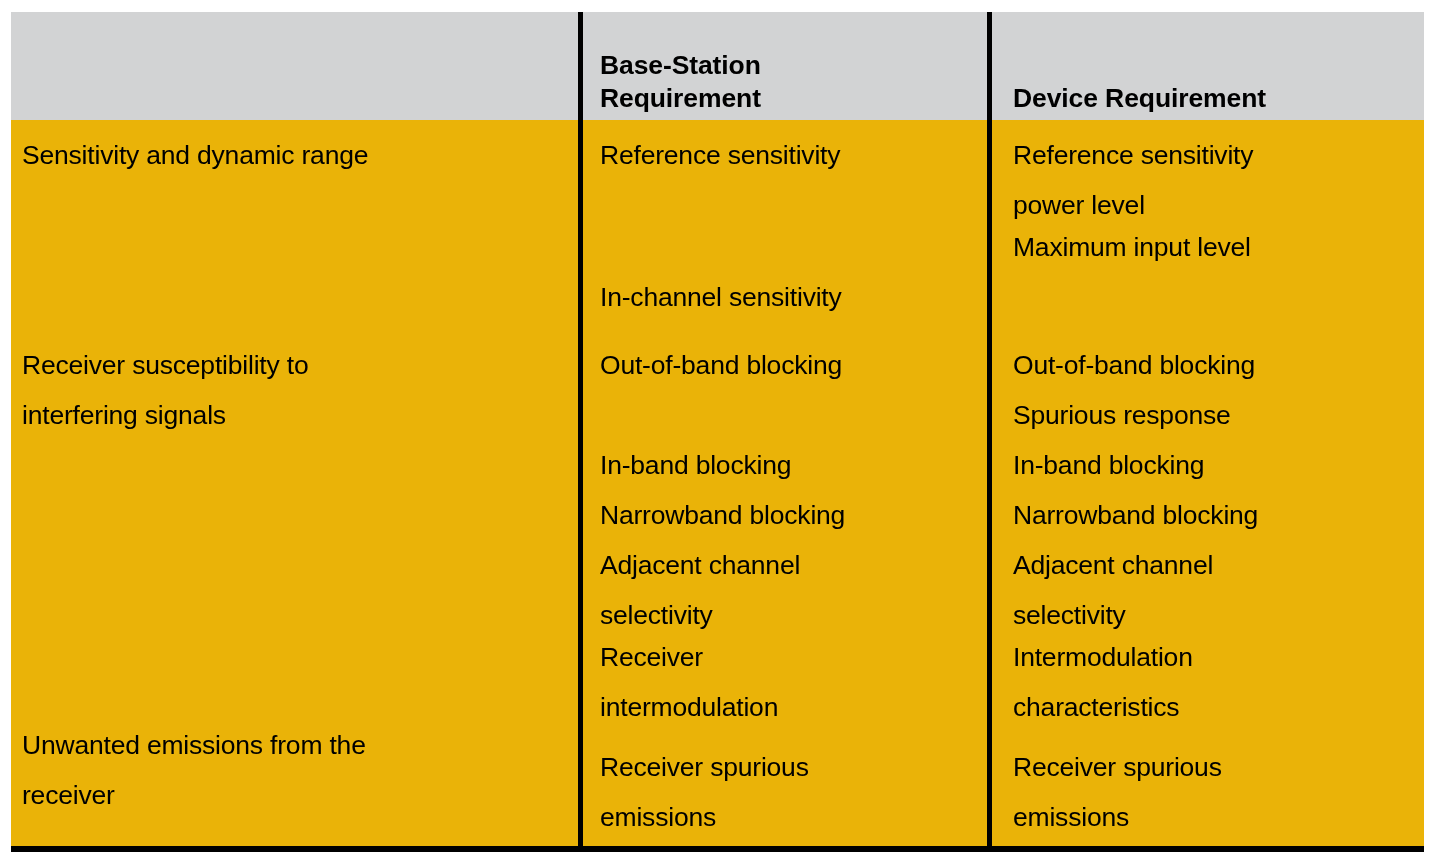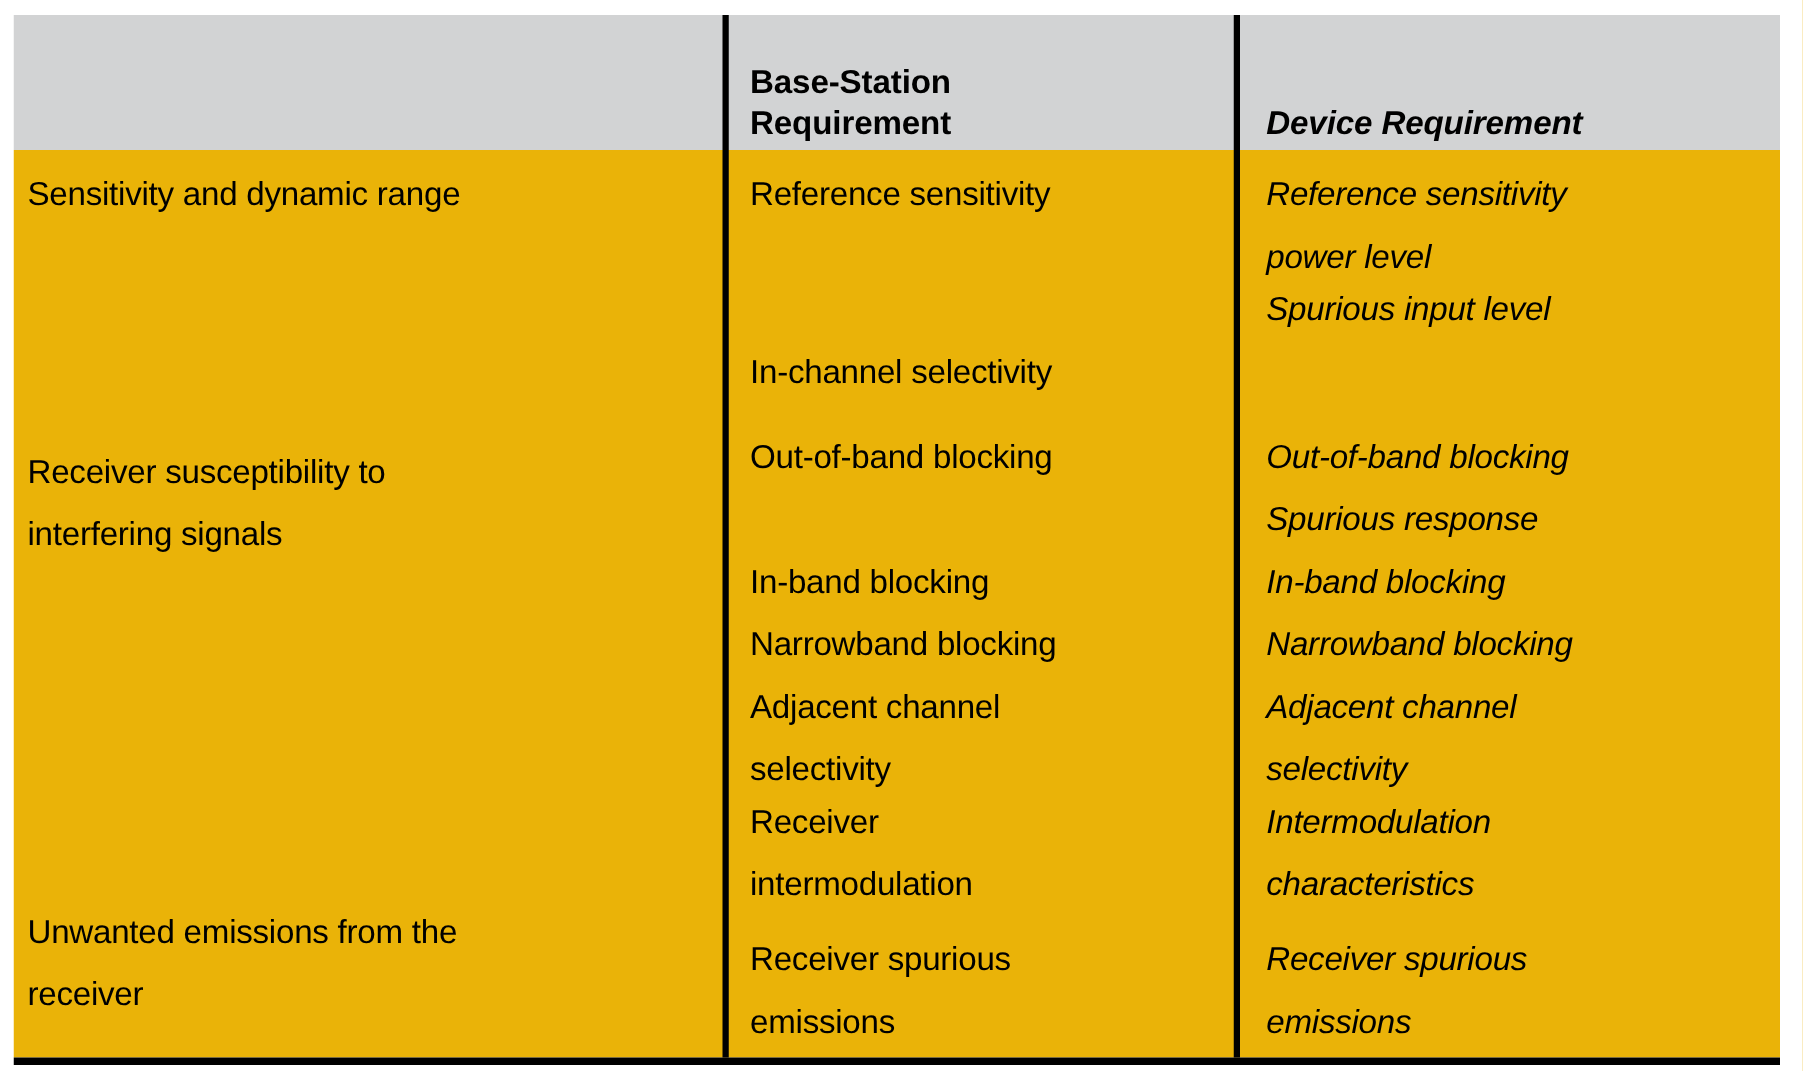--- a/index.html
+++ b/index.html
@@ -40,21 +40,21 @@
     font-size: 26.5px;
     font-weight: bold;
     line-height: 33px;
     letter-spacing: -0.1px;
     padding: 0 0 5px 0;
     white-space: pre-line;
   }
 
   .col-1 { width: 567px; }
   .col-2 { width: 409px; }
-  .col-3 { width: 404px; font-style: italic; }
+  .col-3 { width: 404px; }
 
   .hcell.col-2 { padding-left: 22px; margin-top: 39px; }
   .hcell.col-3 { padding-left: 26px; }
 
   
   .tbody {
     position: relative;
     height: 726px;
     background: #eab308;
     display: flex;
@@ -114,36 +114,36 @@
       <span class="htext">Device Requirement</span>
     </div>
   </div>
 
   <div class="tbody">
 
     <div class="bcol col-1">
       <div class="cell-block" style="top:10px">
         <div class="cell-line">Sensitivity and dynamic range</div>
       </div>
-      <div class="cell-block" style="top:232px">
+      <div class="cell-block" style="top:220px">
         <div class="cell-line">Receiver susceptibility to
 interfering signals</div>
       </div>
       <div class="cell-block" style="top:600px">
         <div class="cell-line">Unwanted emissions from the
 receiver</div>
       </div>
     </div>
 
     <div class="bcol col-2">
       <div class="cell-block" style="top:10px">
         <div class="cell-line">Reference sensitivity</div>
       </div>
       <div class="cell-block" style="top:152px">
-        <div class="cell-line">In-channel selectivity</div>
+        <div class="cell-line">In-channel sensitivity</div>
       </div>
 
       <div class="cell-block" style="top:220px">
         <div class="cell-line">Out-of-band blocking</div>
       </div>
       <div class="cell-block" style="top:320px">
         <div class="cell-line">In-band blocking</div>
       </div>
       <div class="cell-block" style="top:370px">
         <div class="cell-line">Narrowband blocking</div>
@@ -162,21 +162,21 @@
 emissions</div>
       </div>
     </div>
 
     <div class="bcol col-3">
       <div class="cell-block" style="top:10px">
         <div class="cell-line">Reference sensitivity
 power level</div>
       </div>
       <div class="cell-block" style="top:102px">
-        <div class="cell-line">Spurious input level</div>
+        <div class="cell-line">Maximum input level</div>
       </div>
 
       <div class="cell-block" style="top:220px">
         <div class="cell-line">Out-of-band blocking</div>
       </div>
       <div class="cell-block" style="top:270px">
         <div class="cell-line">Spurious response</div>
       </div>
       <div class="cell-block" style="top:320px">
         <div class="cell-line">In-band blocking</div>

